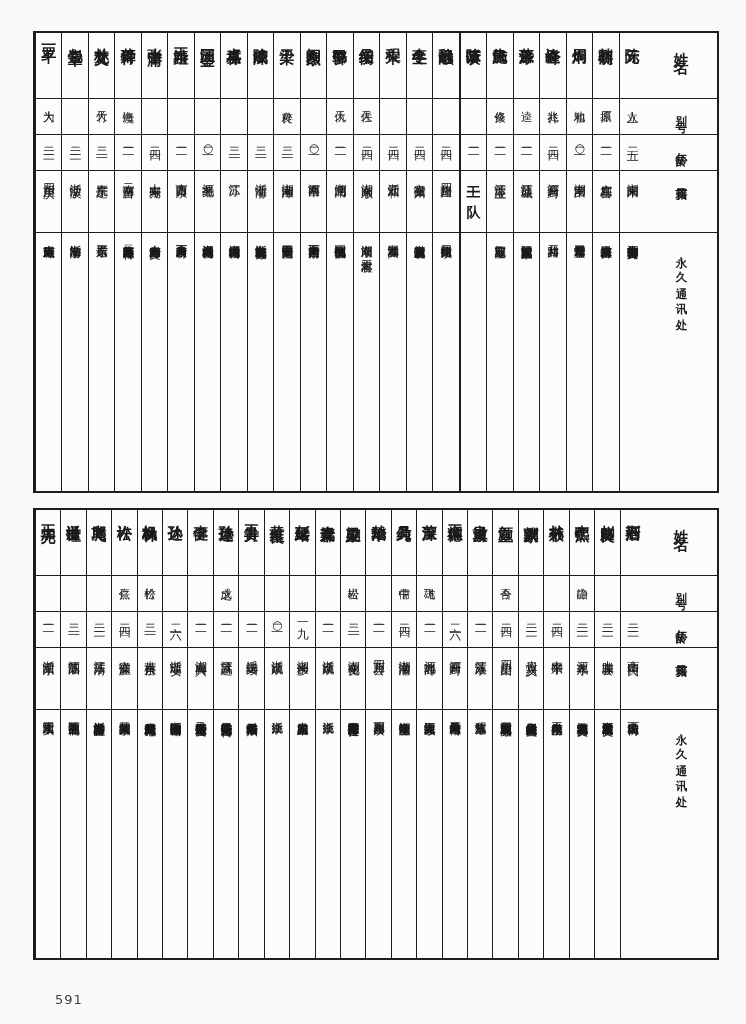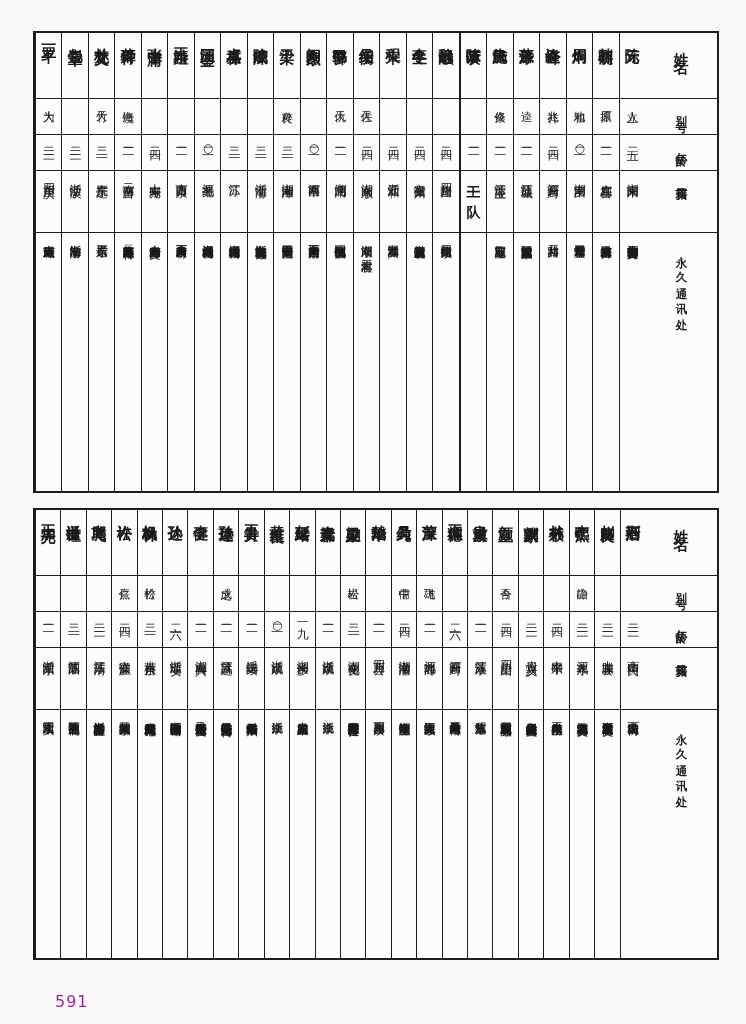--- a/index.html
+++ b/index.html
@@ -122,22 +122,22 @@
   .merged-unit .vtext {
     font-size: 14px;
     letter-spacing: 10px;
     font-weight: 600;
   }
 
   .page-number {
     position: absolute;
     left: 55px;
     top: 992px;
-    font-size: 16px;
-    color: #a21caf;
+    font-size: 13px;
+    color: #404040;
     letter-spacing: 1px;
   }
 </style>
 </head>
 <body>
 
 <div class="page">
 
   <div class="table-block" id="table-top">
     <div class="rows">

